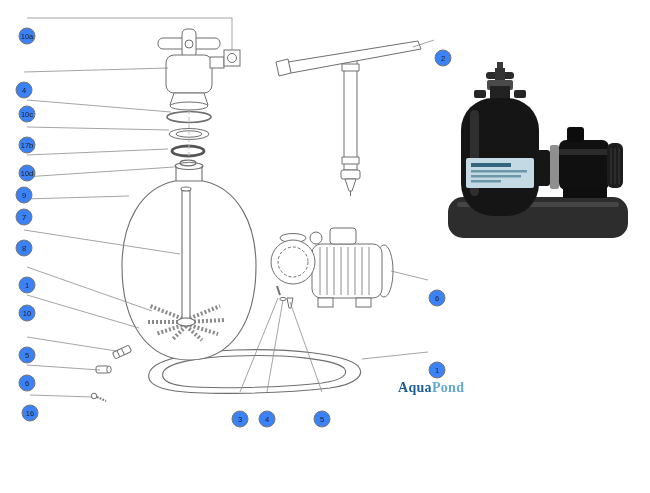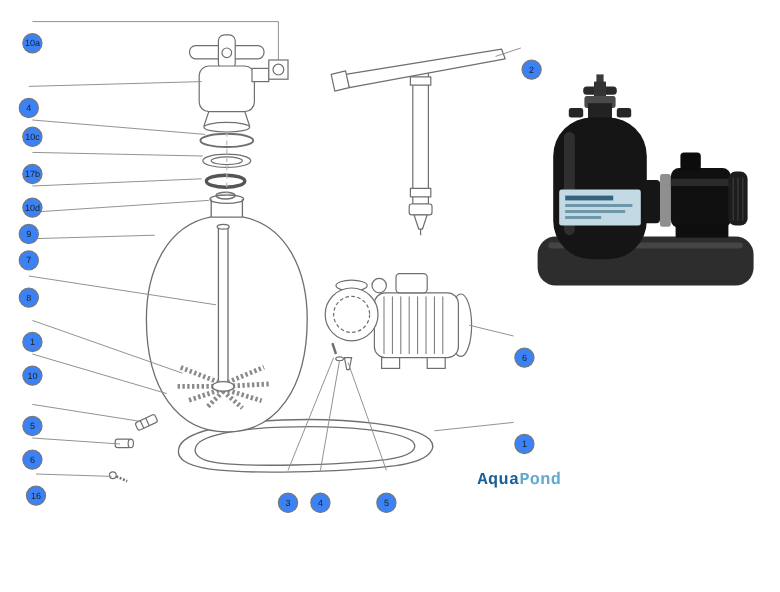--- a/index.html
+++ b/index.html
@@ -9,22 +9,22 @@
   }
   .stage svg{position:absolute;left:0;top:0;}
   .callout{
     position:absolute;width:17px;height:17px;border:1px solid #777;border-radius:50%;
     background:#3b82f6;display:flex;align-items:center;justify-content:center;
     font-size:7.5px;color:#222;transform:translate(-50%,-50%);line-height:1;
     box-sizing:border-box;
     margin-top:18px;
   }
   .watermark{
-    position:absolute;left:398px;top:392px;
-    font-family:Liberation Mono, monospace;font-size:14px;font-weight:600;letter-spacing:.3px;
+    position:absolute;left:398px;top:380px;
+    font-family:Liberation Serif, serif;font-size:14px;font-weight:600;letter-spacing:.3px;
   }
   .watermark .aqua{color:#1b5f96;}
   .watermark .pond{color:#63a9cf;}
 </style>
 </head>
 <body>
 
 <div class="stage">
 
   <svg width="650" height="493" viewBox="0 0 650 493">

